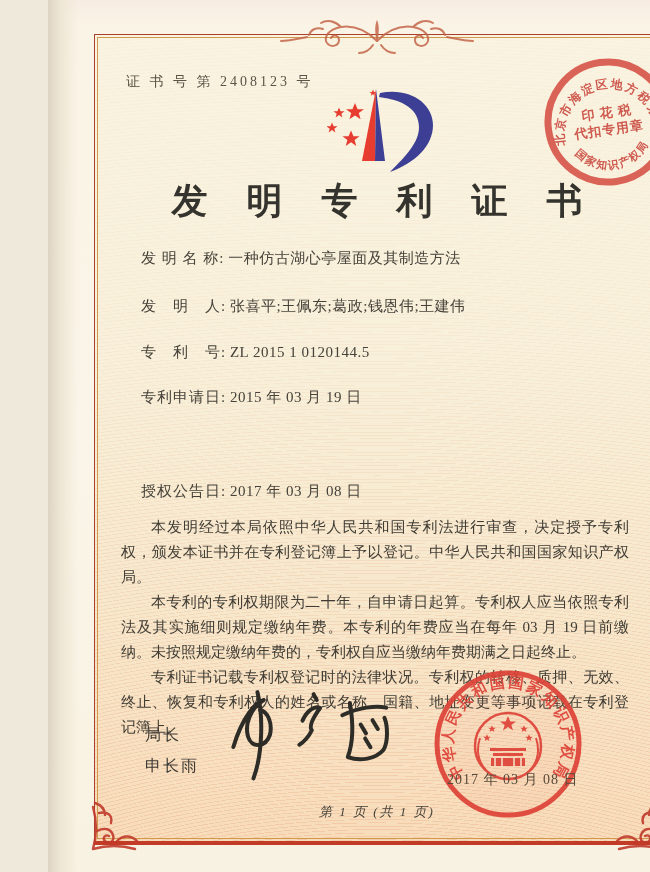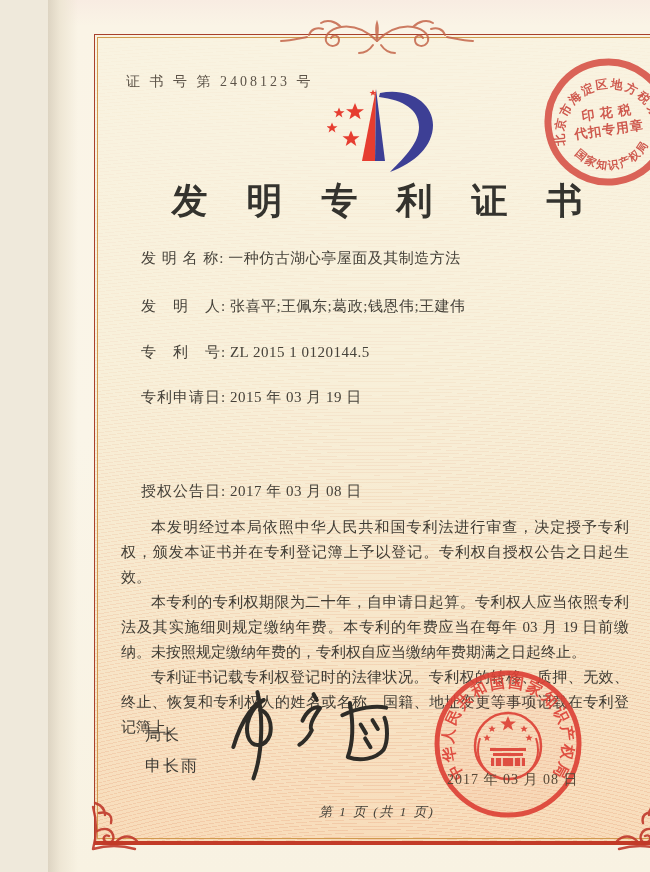--- a/index.html
+++ b/index.html
@@ -113,21 +113,21 @@
     <div class="field-row" style="top:353px;">
       <span class="field-label">专利申请日:</span>
       <span class="field-value">2015 年 03 月 19 日</span>
     </div>
     <div class="field-row" style="top:447px;">
       <span class="field-label">授权公告日:</span>
       <span class="field-value">2017 年 03 月 08 日</span>
     </div>
 
     <div class="body-text">
-      <p>本发明经过本局依照中华人民共和国专利法进行审查，决定授予专利权，颁发本证书并在专利登记簿上予以登记。专利权自授权公告之日起生效。</p>
+      <p>本发明经过本局依照中华人民共和国专利法进行审查，决定授予专利权，颁发本证书并在专利登记簿上予以登记。中华人民共和国国家知识产权局。</p>
       <p>本专利的专利权期限为二十年，自申请日起算。专利权人应当依照专利法及其实施细则规定缴纳年费。本专利的年费应当在每年 03 月 19 日前缴纳。未按照规定缴纳年费的，专利权自应当缴纳年费期满之日起终止。</p>
       <p>专利证书记载专利权登记时的法律状况。专利权的转移、质押、无效、终止、恢复和专利权人的姓名或名称、国籍、地址变更等事项记载在专利登记簿上。</p>
     </div>
 
     <div class="director">
       <div>局长</div>
       <div>申长雨</div>
     </div>
 
     <svg class="sig" width="210" height="110" viewBox="0 0 210 110">

